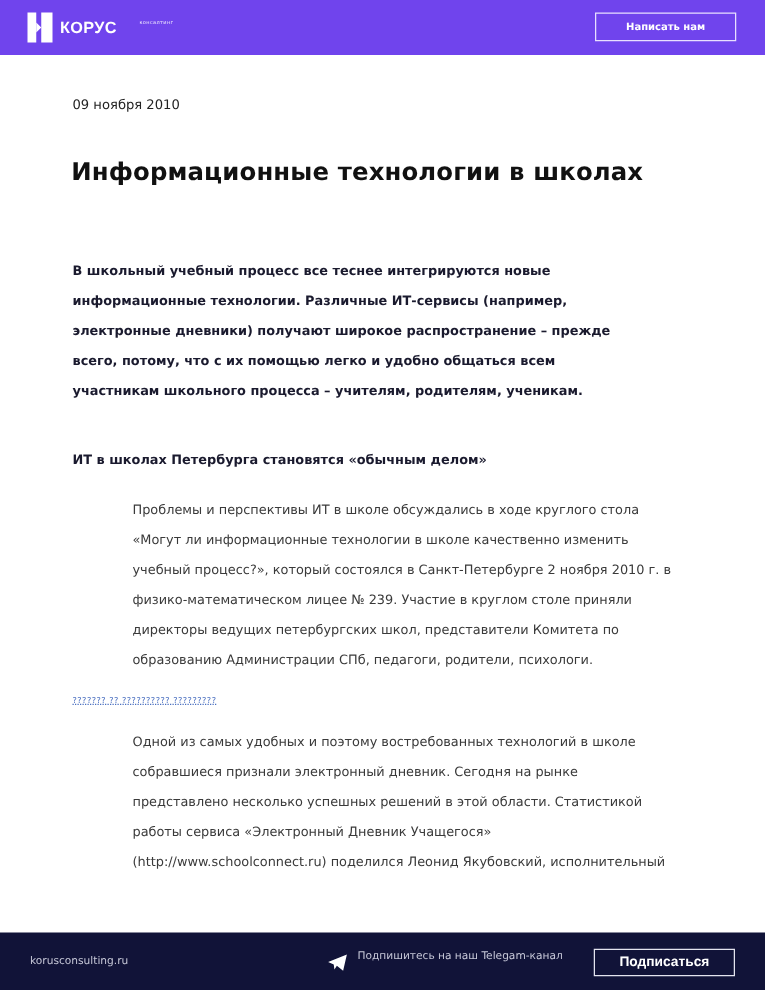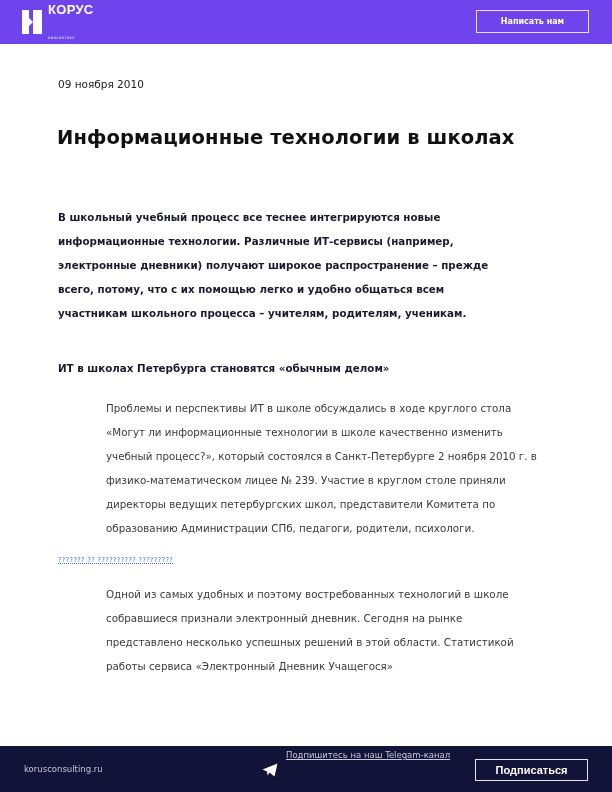--- a/index.html
+++ b/index.html
@@ -9,21 +9,21 @@
   .header {
     position: absolute; left: 0; top: 0; width: 612px; height: 44px;
     background: #7044ed;
   }
   .logo { position: absolute; left: 22px; top: 10px; height: 24px; display: flex; align-items: center; }
   .logo-mark { width: 20px; height: 24px; position: relative; }
   .logo-mark .l { position: absolute; left: 0; top: 0; width: 7px; height: 24px; background: #fff; }
   .logo-mark .r { position: absolute; left: 11px; top: 0; width: 9px; height: 24px; background: #fff; }
   .logo-mark .notch { position: absolute; left: 7px; top: 8px; width: 0; height: 0;
     border-top: 4px solid transparent; border-bottom: 4px solid transparent; border-left: 4px solid #fff; }
-  .logo-text { margin-left: 6px; display: flex; flex-direction: column; justify-content: flex-start; gap: 18px; }
+  .logo-text { margin-left: 6px; display: flex; flex-direction: row; justify-content: flex-start; gap: 18px; }
   .logo-name { color: #fff; font-weight: bold; font-size: 13px; letter-spacing: 0.3px; line-height: 14px; font-family: "Liberation Sans", sans-serif; }
   .logo-sub { color: #fff; font-size: 4px; line-height: 6px; letter-spacing: 0.3px; opacity: 0.9; }
 
   .btn-contact {
     position: absolute; left: 476px; top: 10px; width: 113px; height: 23px;
     border: 1px solid #e8e0ff; color: #fff; font-size: 8px; font-weight: bold;
     display: flex; align-items: center; justify-content: center;
     font-family: "DejaVu Sans", sans-serif; background: transparent;
   }
 
@@ -41,21 +41,21 @@
   .p2 { top: 582px; }
 
   .broken-link { position: absolute; left: 58px; top: 556px; font-size: 6.5px; color: #4a6fc0; text-decoration: underline dotted; letter-spacing: 0.4px; white-space: nowrap; }
 
   .footer {
     position: absolute; left: 0; top: 746px; width: 612px; height: 46px;
     background: #111338;
   }
   .footer-site { position: absolute; left: 24px; top: 18px; font-size: 8.5px; color: #c7c8d8; }
   .tg-icon { position: absolute; left: 262px; top: 17px; width: 16px; height: 14px; }
-  .tg-text { position: absolute; left: 286px; top: 4px; font-size: 8.5px; color: #c7c8d8; white-space: nowrap; text-decoration: underline; }
+  .tg-text { position: absolute; left: 286px; top: 14px; font-size: 8.5px; color: #c7c8d8; white-space: nowrap; }
   .btn-subscribe {
     position: absolute; left: 475px; top: 13px; width: 113px; height: 22px;
     border: 1px solid #e4e4ef; color: #fff; font-size: 11px; font-weight: bold;
     display: flex; align-items: center; justify-content: center; background: transparent;
   }
 </style>
 </head>
 <body>
 
 <header class="header">
@@ -96,20 +96,21 @@
     <span>образованию Администрации СПб, педагоги, родители, психологи.</span>
   </div>
 
   <a class="broken-link">??????? ?? ?????????? ?????????</a>
 
   <div class="para p2">
     <span>Одной из самых удобных и поэтому востребованных технологий в школе</span>
     <span>собравшиеся признали электронный дневник. Сегодня на рынке</span>
     <span>представлено несколько успешных решений в этой области. Статистикой</span>
     <span>работы сервиса «Электронный Дневник Учащегося»</span>
+    <span>(http://www.schoolconnect.ru) поделился Леонид Якубовский, исполнительный</span>
   </div>
 </main>
 
 <footer class="footer">
   <a class="footer-site">korusconsulting.ru</a>
   <svg class="tg-icon" viewBox="0 0 16 14">
     <path d="M0.5 6.5 L15.5 0.5 L12.5 13.5 L7.5 9.5 L5.5 12.5 L5 8.5 Z" fill="#ffffff"></path>
   </svg>
   <a class="tg-text">Подпишитесь на наш Telegam-канал</a>
   <button class="btn-subscribe">Подписаться</button>

